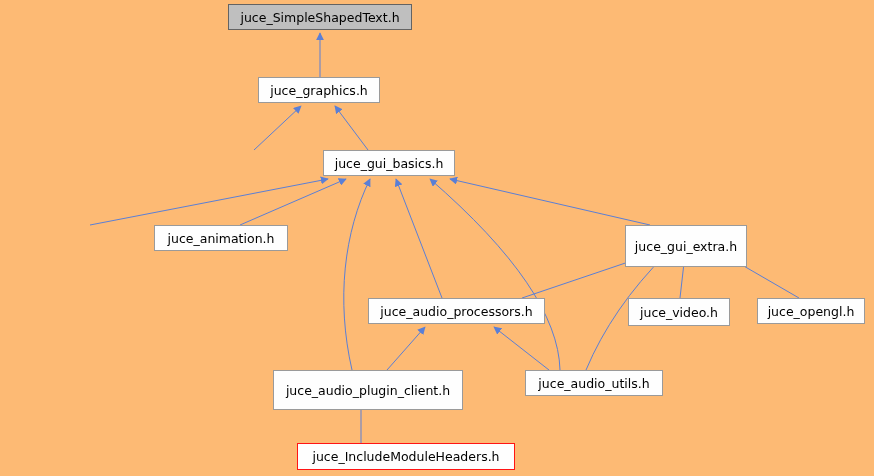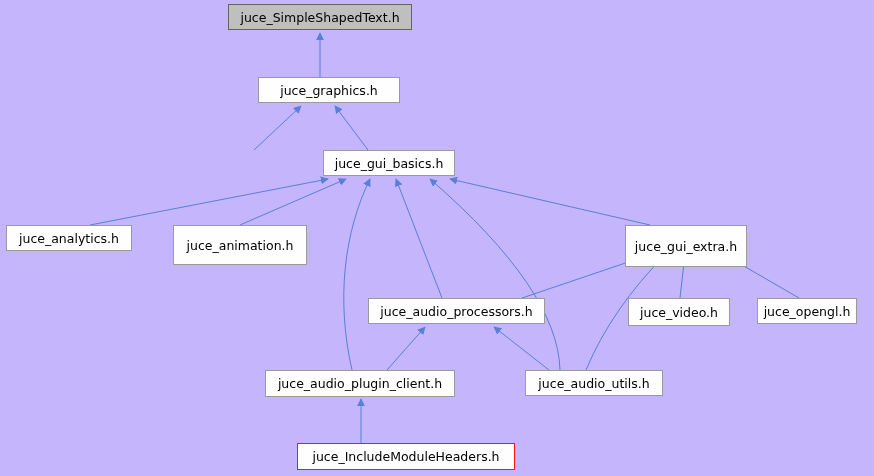--- a/index.html
+++ b/index.html
@@ -1,20 +1,20 @@
 <!DOCTYPE html>
 <html><head>
 <meta charset="utf-8">
 <style>
   html, body { margin: 0; padding: 0; background: #000; }
   .canvas {
     position: relative;
     width: 874px;
     height: 476px;
-    background: #c4b5fd;
+    background: #fdba74;
     overflow: hidden;
     font-family: "DejaVu Sans", "Liberation Sans", sans-serif;
   }
   .edges { position: absolute; left: 0; top: 0; z-index: 1; }
   .edge { fill: none; stroke: #5a7fd6; stroke-width: 1; }
   .node {
     position: absolute;
     z-index: 2;
     box-sizing: border-box;
     display: flex;
@@ -62,36 +62,35 @@
     <path class="edge" d="M680,298 L685,254" marker-end="url(#arrow)"></path>
     <path class="edge" d="M799,298 L723,254" marker-end="url(#arrow)"></path>
     <path class="edge" d="M586,370 Q612,308 666,254" marker-end="url(#arrow)"></path>
     <path class="edge" d="M387,370 L425,327" marker-end="url(#arrow)"></path>
     <path class="edge" d="M549,370 L494,327" marker-end="url(#arrow)"></path>
     <path class="edge" d="M361,443 L361,399" marker-end="url(#arrow)"></path>
   </svg>
 
   <div class="node current" style="left:228px; top:4px; width:184px; height:26px">juce_SimpleShapedText.h</div>
 
-  <div class="node" style="left:258px; top:77px; width:142px; height:26px">juce_graphics.h</div>
+  <div class="node" style="left:258px; top:77px; width:122px; height:26px">juce_graphics.h</div>
 
 
   <div class="node" style="left:323px; top:150px; width:132px; height:26px">juce_gui_basics.h</div>
 
-  <div class="node" style="left:6px; top:225px; width:126px; height:26px">juce_analytics.h</div>
 
-  <div class="node" style="left:173px; top:225px; width:134px; height:40px">juce_animation.h</div>
+  <div class="node" style="left:154px; top:225px; width:134px; height:26px">juce_animation.h</div>
 
   <div class="node" style="left:625px; top:225px; width:122px; height:42px">juce_gui_extra.h</div>
 
   <div class="node" style="left:368px; top:298px; width:177px; height:26px">juce_audio_processors.h</div>
 
   <div class="node" style="left:628px; top:298px; width:102px; height:28px">juce_video.h</div>
 
-  <div class="node" style="left:757px; top:298px; width:100px; height:26px">juce_opengl.h</div>
+  <div class="node" style="left:757px; top:298px; width:108px; height:26px">juce_opengl.h</div>
 
-  <div class="node" style="left:265px; top:370px; width:190px; height:27px">juce_audio_plugin_client.h</div>
+  <div class="node" style="left:273px; top:370px; width:190px; height:40px">juce_audio_plugin_client.h</div>
 
   <div class="node" style="left:525px; top:370px; width:138px; height:26px">juce_audio_utils.h</div>
 
   <div class="node focus" style="left:252px; top:443px; width:218px; height:27px">juce_IncludeModuleHeaders.h</div>
 
 </div>
 
 </body></html>

